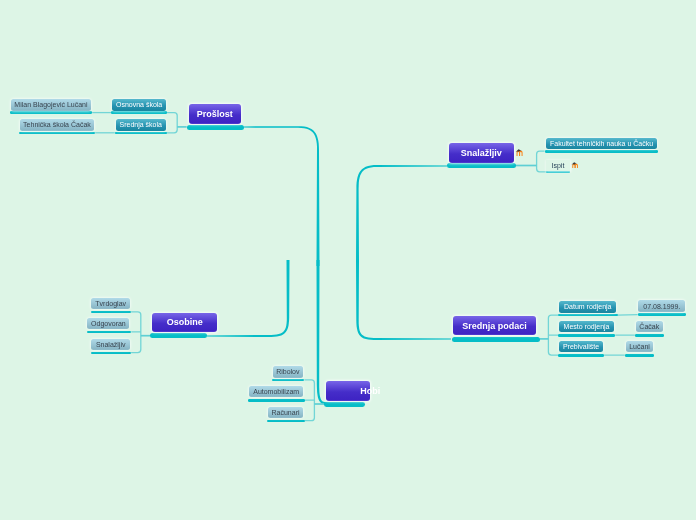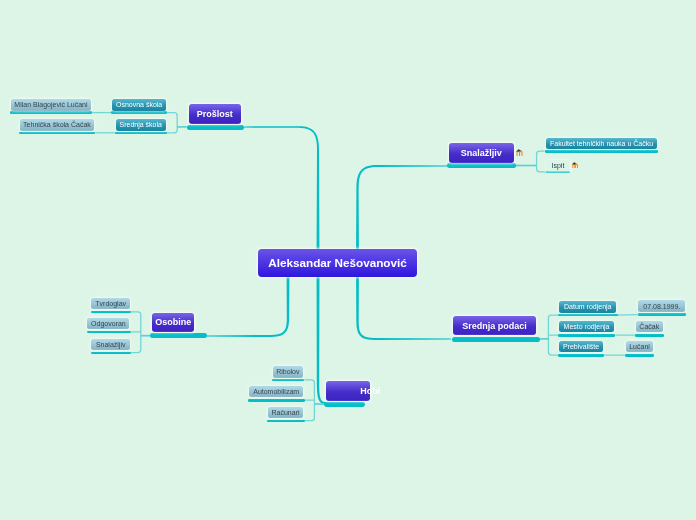--- a/index.html
+++ b/index.html
@@ -55,38 +55,35 @@
     </g>
     <g fill="none" stroke="#5ecfd4" stroke-width="1.7" stroke-linecap="butt">
       <path d="M186.7,126.9L177.2,126.9"></path>
       <path d="M515.8,165.5L536.6,165.5"></path>
       <path d="M150.3,335.7L140.8,335.7"></path>
       <path d="M324.3,404.0L314.4,404.0"></path>
       <path d="M539.8,338.9L548.4,338.9"></path>
   </g>
 </svg>
 
-<div class="nd root" style="left: 258px; top: 248.8px; width: 159px; height: 28px;">
-      <span class="lbl">Aleksandar Nešovanović</span>
-    </div>
     <div class="bar" style="left: 186.7px; top: 124.5px; width: 56.9px; height: 5px; border-radius: 2.5px;"></div>
     <div class="nd branch" style="left: 188.7px; top: 103.8px; width: 52.3px; height: 20.1px;">
       <span class="lbl">Prošlost</span>
     </div>
     <div class="bar" style="left: 447px; top: 163.3px; width: 68.8px; height: 5px; border-radius: 2.5px;"></div>
     <div class="nd branch" style="left: 448.8px; top: 142.6px; width: 64.9px; height: 20.3px;">
       <span class="lbl">Snalažljiv</span>
     </div>
     <svg class="micon" viewBox="0 0 70 64" width="9" height="7" style="left: 514.7px; top: 149.3px;">
       <path fill="#f98012" d="M8,64 L8,34 C8,23 14,17 24,17 C34,17 40,23 40,34 L40,64 L31,64 L31,35 C31,30.5 28.8,28.5 24,28.5 C19.2,28.5 17,30.5 17,35 L17,64 Z"></path>
       <path fill="#f98012" d="M31,64 L31,34 C31,23 37,17 47,17 C57,17 63,23 63,34 L63,64 L54,64 L54,35 C54,30.5 51.8,28.5 47,28.5 C42.2,28.5 40,30.5 40,35 L40,64 Z"></path>
       <path fill="#3b3b3b" d="M0,27 L26,3 L55,16 C55,16 41,13 35,21 C29.5,28.5 28,15 0,27 Z"></path>
     </svg>
     <div class="bar" style="left: 150.3px; top: 333.3px; width: 56.7px; height: 5px; border-radius: 2.5px;"></div>
-    <div class="nd branch" style="left: 152.2px; top: 312.5px; width: 42px; height: 19.8px;">
+    <div class="nd branch" style="left: 152.2px; top: 312.5px; width: 65px; height: 19.8px;">
       <span class="lbl">Osobine</span>
     </div>
     <div class="bar" style="left: 451.5px; top: 336.5px; width: 88.3px; height: 5px; border-radius: 2.5px;"></div>
     <div class="nd branch" style="left: 452.7px; top: 315.8px; width: 83.8px; height: 19.7px;">
       <span class="lbl">Srednja podaci</span>
     </div>
     <div class="bar" style="left: 324.3px; top: 402px; width: 40.8px; height: 4.9px; border-radius: 2.45px;"></div>
     <div class="nd branch" style="left: 326.3px; top: 380.5px; width: 36.2px; height: 20.6px; padding-left: 44px;">
       <span class="lbl">Hobi</span>
     </div>

